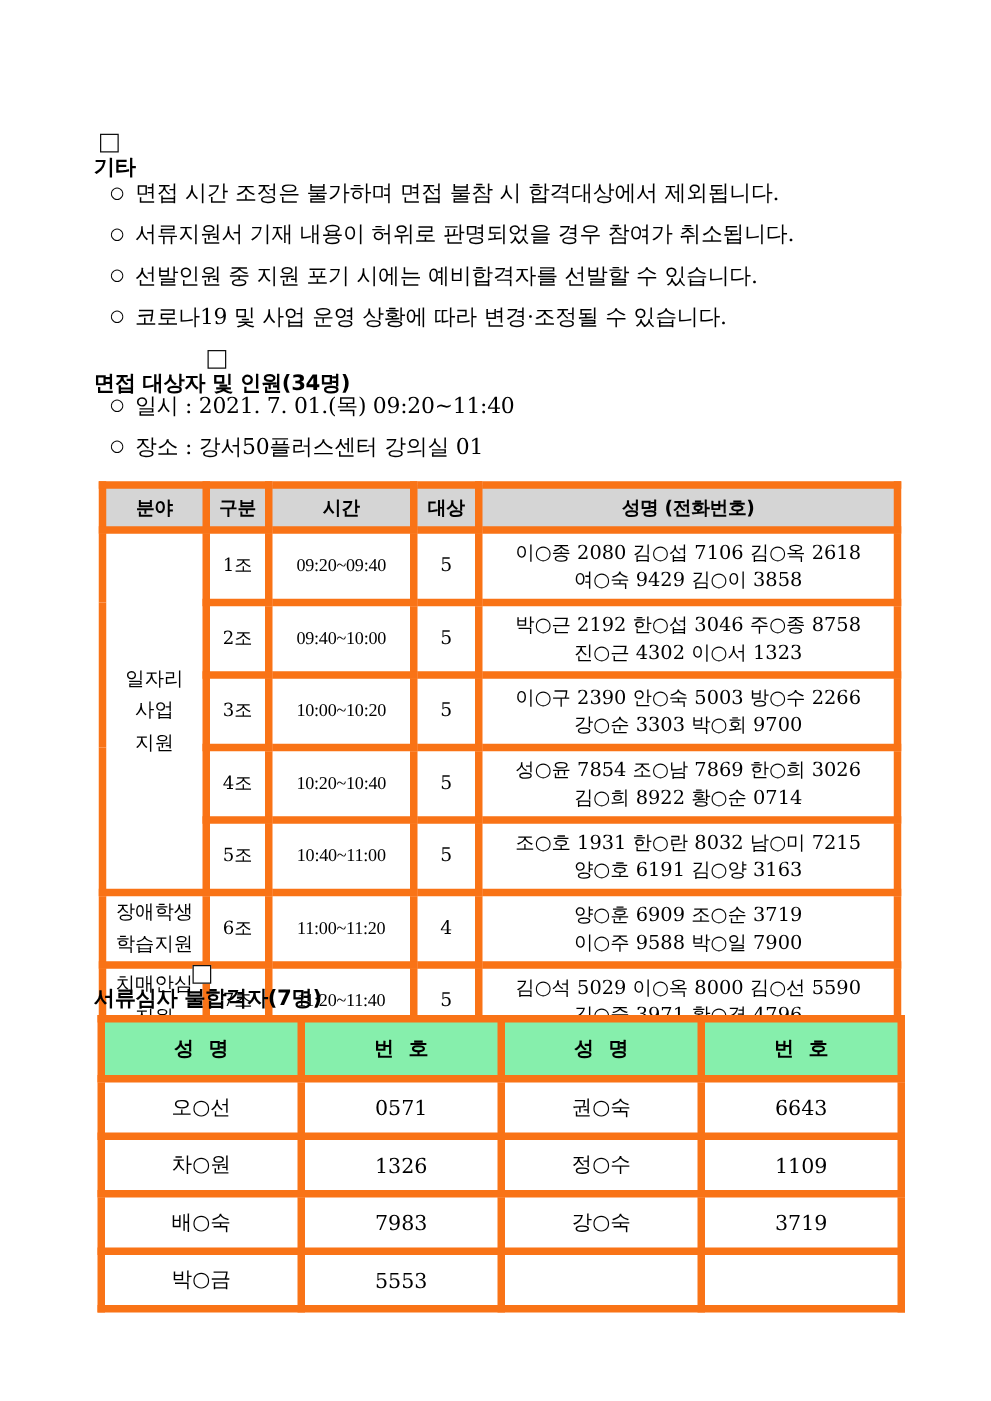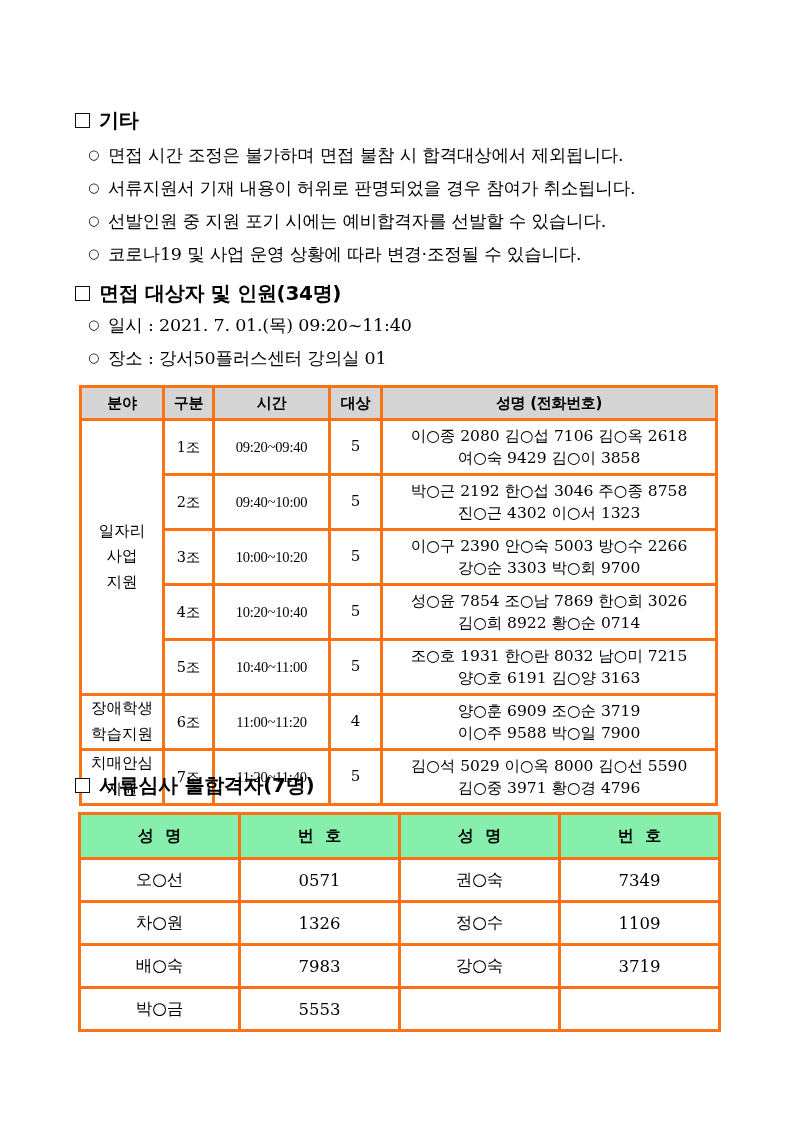--- a/index.html
+++ b/index.html
@@ -23,22 +23,23 @@
     height: 1121px;
     padding: 0;
   }
 
   
   .section-head {
     display: flex;
     align-items: center;
     font-family: "DejaVu Sans", "Liberation Sans", sans-serif;
     font-weight: bold;
-    font-size: 20px;
+    font-size: 17px;
     letter-spacing: -0.3px;
+    flex-direction: column;
   }
   .checkbox {
     display: inline-block;
     width: 13px;
     height: 13px;
     border: 1.6px solid #111;
     margin-right: 9px;
     flex: 0 0 auto;
     background: #fff;
   }
@@ -60,21 +61,21 @@
     top: -2px;
   }
   .bullet-text { flex: 1 1 auto; white-space: pre; }
 
   
   table {
     border-collapse: collapse;
     table-layout: fixed;
   }
   table td, table th {
-    border: 3px solid #f97316;
+    border: 6px solid #f97316;
     padding: 0;
     text-align: center;
     vertical-align: middle;
     font-weight: normal;
   }
   .tbl-main {
     position: absolute;
     left: 79px;
     top: 385px;
     width: 636px;
@@ -265,21 +266,21 @@
         <th>번 호</th>
         <th>성 명</th>
         <th>번 호</th>
       </tr>
     </thead>
     <tbody>
       <tr>
         <td>오○선</td>
         <td>0571</td>
         <td>권○숙</td>
-        <td>7349</td>
+        <td>6643</td>
       </tr>
       <tr>
         <td>차○원</td>
         <td>1326</td>
         <td>정○수</td>
         <td>1109</td>
       </tr>
       <tr>
         <td>배○숙</td>
         <td>7983</td>

